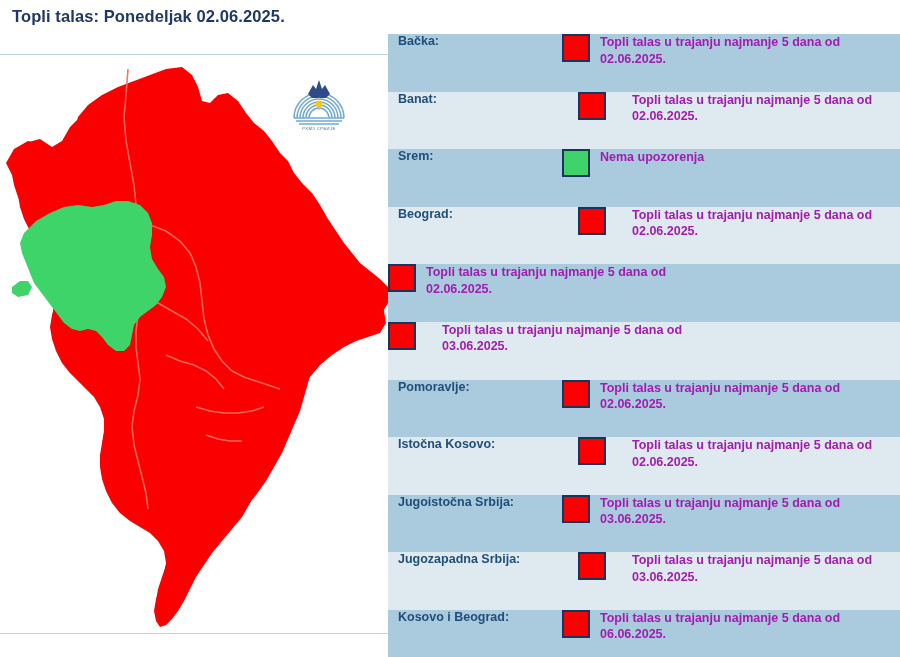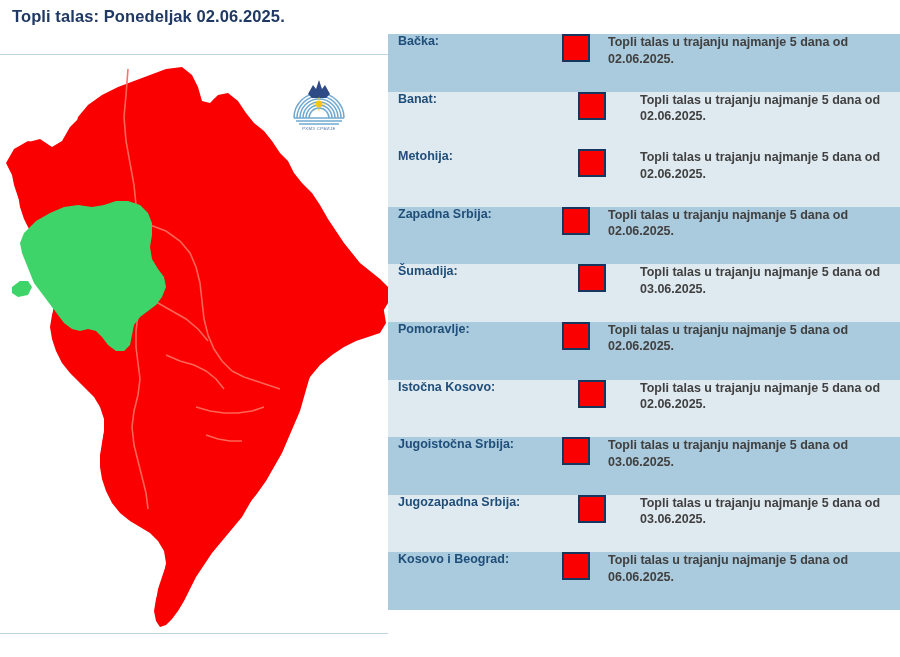--- a/index.html
+++ b/index.html
@@ -87,24 +87,23 @@
   .swatch {
     width: 28px;
     height: 28px;
     flex: 0 0 28px;
     border: 2px solid #17365d;
     margin-right: 10px;
   }
   .warn-text {
     font-size: 12.5px;
     font-weight: bold;
-    color: #404040;
+    color: #a21caf;
     line-height: 1.32;
     max-width: 282px;
-    margin-left: 8px;
   }
   .warn-text .line2 { display: block; }
 </style>
 </head>
 <body>
 
 <div id="page">
 
   <div id="title-bar">
     <div id="page-title" style="color: rgb(31, 56, 100);">Topli talas: Ponedeljak  02.06.2025.</div>
@@ -211,32 +210,35 @@
       <div class="warn-row odd">
         <div class="region-label">Bačka:</div>
         <div class="swatch" style="background: rgb(250, 0, 0); border-color: rgb(23, 54, 93);"></div>
         <div class="warn-text"><span>Topli talas u trajanju najmanje 5 dana od</span><span class="line2">02.06.2025.</span></div>
       </div>
       <div class="warn-row even">
         <div class="region-label">Banat:</div>
         <div class="swatch" style="background: rgb(250, 0, 0); border-color: rgb(23, 54, 93);"></div>
         <div class="warn-text"><span>Topli talas u trajanju najmanje 5 dana od</span><span class="line2">02.06.2025.</span></div>
       </div>
-      <div class="warn-row even">
-        <div class="region-label">Metohija:</div>
-        <div class="swatch" style="background: rgb(250, 0, 0); border-color: rgb(23, 54, 93);"></div>
-        <div class="warn-text"><span>Topli talas u trajanju najmanje 5 dana od</span><span class="line2">02.06.2025.</span></div>
-      </div>
-      <div class="warn-row odd">
-        <div class="region-label">Zapadna Srbija:</div>
-        <div class="swatch" style="background: rgb(250, 0, 0); border-color: rgb(23, 54, 93);"></div>
-        <div class="warn-text"><span>Topli talas u trajanju najmanje 5 dana od</span><span class="line2">02.06.2025.</span></div>
-      </div>
-      <div class="warn-row even">
-        <div class="region-label">Šumadija:</div>
+      <div class="warn-row odd">
+        <div class="region-label">Srem:</div>
+        <div class="swatch" style="background: rgb(62, 212, 106); border-color: rgb(23, 54, 93);"></div>
+        <div class="warn-text"><span>Nema upozorenja</span></div>
+      </div>
+      <div class="warn-row even">
+        <div class="region-label">Beograd:</div>
+        <div class="swatch" style="background: rgb(250, 0, 0); border-color: rgb(23, 54, 93);"></div>
+        <div class="warn-text"><span>Topli talas u trajanju najmanje 5 dana od</span><span class="line2">02.06.2025.</span></div>
+      </div>
+      <div class="warn-row odd">
+        <div class="swatch" style="background: rgb(250, 0, 0); border-color: rgb(23, 54, 93);"></div>
+        <div class="warn-text"><span>Topli talas u trajanju najmanje 5 dana od</span><span class="line2">02.06.2025.</span></div>
+      </div>
+      <div class="warn-row even">
         <div class="swatch" style="background: rgb(250, 0, 0); border-color: rgb(23, 54, 93);"></div>
         <div class="warn-text"><span>Topli talas u trajanju najmanje 5 dana od</span><span class="line2">03.06.2025.</span></div>
       </div>
       <div class="warn-row odd">
         <div class="region-label">Pomoravlje:</div>
         <div class="swatch" style="background: rgb(250, 0, 0); border-color: rgb(23, 54, 93);"></div>
         <div class="warn-text"><span>Topli talas u trajanju najmanje 5 dana od</span><span class="line2">02.06.2025.</span></div>
       </div>
       <div class="warn-row even">
         <div class="region-label">Istočna Kosovo:</div>

